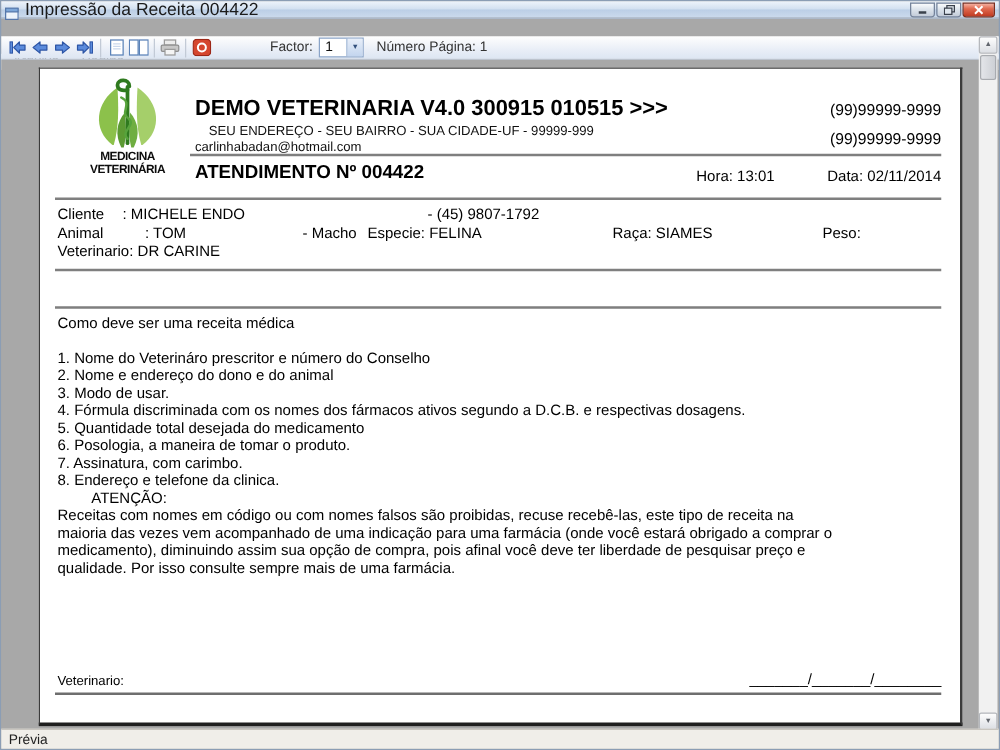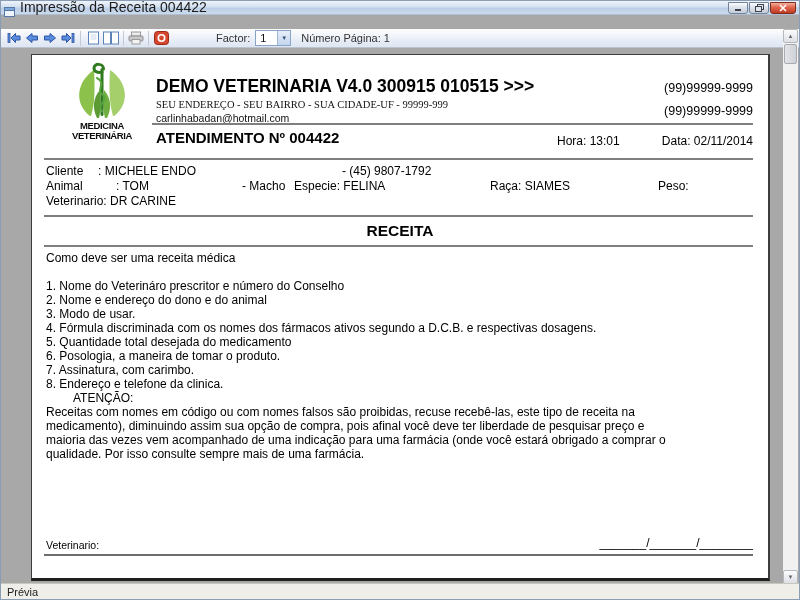--- a/index.html
+++ b/index.html
@@ -171,21 +171,21 @@
         <rect x="36.5" y="8" width="3" height="48" rx="1.5" fill="#2f7a1f"></rect>
         <path d="M39.5 9 C39.5 3 30 3 30 8 C30 12 34 13 38 12" fill="none" stroke="#2f7a1f" stroke-width="3" stroke-linecap="round"></path>
         <path d="M33 18 C43 23 31 30 39 35 C45 40 32 45 38 51" fill="none" stroke="#57a33c" stroke-width="2" stroke-linecap="round"></path>
       </svg>
       <div class="logo-text">
         <div>MEDICINA</div>
         <div>VETERINÁRIA</div>
       </div>
 
       <span class="abs doc-name" style="left:124px; top:21px;">DEMO VETERINARIA V4.0 300915 010515 &gt;&gt;&gt;</span>
-      <span class="abs doc-sub" style="left:124px; top:44px;font-family:Liberation Serif, serif;">SEU ENDEREÇO - SEU BAIRRO - SUA CIDADE-UF - 99999-999</span>
+      <span class="abs doc-sub" style="left:135px; top:44px;">SEU ENDEREÇO - SEU BAIRRO - SUA CIDADE-UF - 99999-999</span>
       <span class="abs doc-sub" style="left:124px; top:57px;">carlinhabadan@hotmail.com</span>
       <span class="abs doc-phone" style="right:15px; top:26px;">(99)99999-9999</span>
       <span class="abs doc-phone" style="right:15px; top:49px;">(99)99999-9999</span>
       <div class="hline" style="left:120px; right:15px; top:68px;"></div>
 
       <span class="abs doc-h2" style="left:124px; top:74px;">ATENDIMENTO Nº 004422</span>
       <span class="abs doc-sm" style="left:525px; top:79px;">Hora: 13:01</span>
       <span class="abs doc-sm" style="right:15px; top:79px;">Data: 02/11/2014</span>
       <div class="hline" style="left:12px; right:15px; top:103px;"></div>
 
@@ -194,39 +194,38 @@
       <span class="abs doc-sm" style="left:310px; top:109px;">- (45) 9807-1792</span>
       <span class="abs doc-sm" style="left:14px; top:124px;">Animal</span>
       <span class="abs doc-sm" style="left:84px; top:124px;">: TOM</span>
       <span class="abs doc-sm" style="left:210px; top:124px;">- Macho</span>
       <span class="abs doc-sm" style="left:262px; top:124px;">Especie: FELINA</span>
       <span class="abs doc-sm" style="left:458px; top:124px;">Raça: SIAMES</span>
       <span class="abs doc-sm" style="left:626px; top:124px;">Peso:</span>
       <span class="abs doc-sm" style="left:14px; top:139px;">Veterinario: DR CARINE</span>
       <div class="hline" style="left:12px; right:15px; top:160px;"></div>
 
-      <div class="receita-title">RECEITA</div>
       <div class="hline" style="left:12px; right:15px; top:190px;"></div>
       <span class="abs doc-sm" style="left:14px; top:196px;">Como deve ser uma receita médica</span>
 
       <div class="abs doc-body list-block" style="left:14px; top:224px;">
           <div>1. Nome do Veterináro prescritor e número do Conselho</div>
           <div>2. Nome e endereço do dono e do animal</div>
           <div>3. Modo de usar.</div>
           <div>4. Fórmula discriminada com os nomes dos fármacos ativos segundo a D.C.B. e respectivas dosagens.</div>
           <div>5. Quantidade total desejada do medicamento</div>
           <div>6. Posologia, a maneira de tomar o produto.</div>
           <div>7. Assinatura, com carimbo.</div>
           <div>8. Endereço e telefone da clinica.</div>
         </div>
       <span class="abs doc-body" style="left:14px; top:336px;margin-left:27px;">ATENÇÃO:</span>
       <div class="abs doc-body att-block" style="left:14px; top:350px;">
           <div>Receitas com nomes em código ou com nomes falsos são proibidas, recuse recebê-las, este tipo de receita na</div>
+          <div>maioria das vezes vem acompanhado de uma indicação para uma farmácia (onde você estará obrigado a comprar o</div>
           <div>medicamento), diminuindo assim sua opção de compra, pois afinal você deve ter liberdade de pesquisar preço e</div>
-          <div>maioria das vezes vem acompanhado de uma indicação para uma farmácia (onde você estará obrigado a comprar o</div>
           <div>qualidade. Por isso consulte sempre mais de uma farmácia.</div>
         </div>
 
       <span class="abs" style="left:14px; top:484px; font-size:10.5px;">Veterinario:</span>
       <span class="abs doc-sm" style="right:15px; top:481px;">_______/_______/________</span>
       <div class="hline" style="left:12px; right:15px; top:499px; background:#6e6e6e;"></div>
     </div>
   </div>
 
   <div class="scrollbar">

